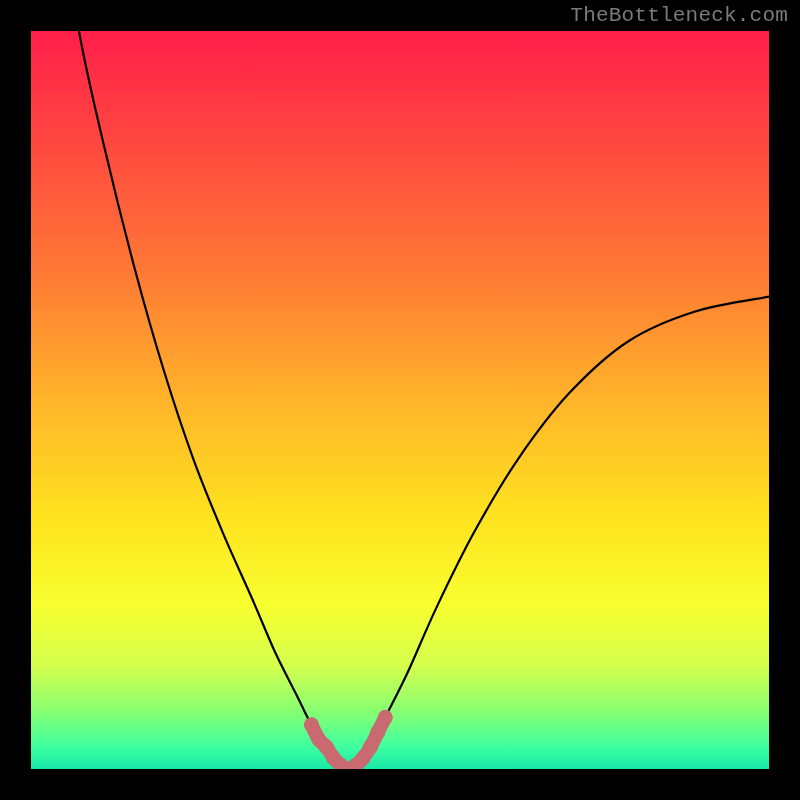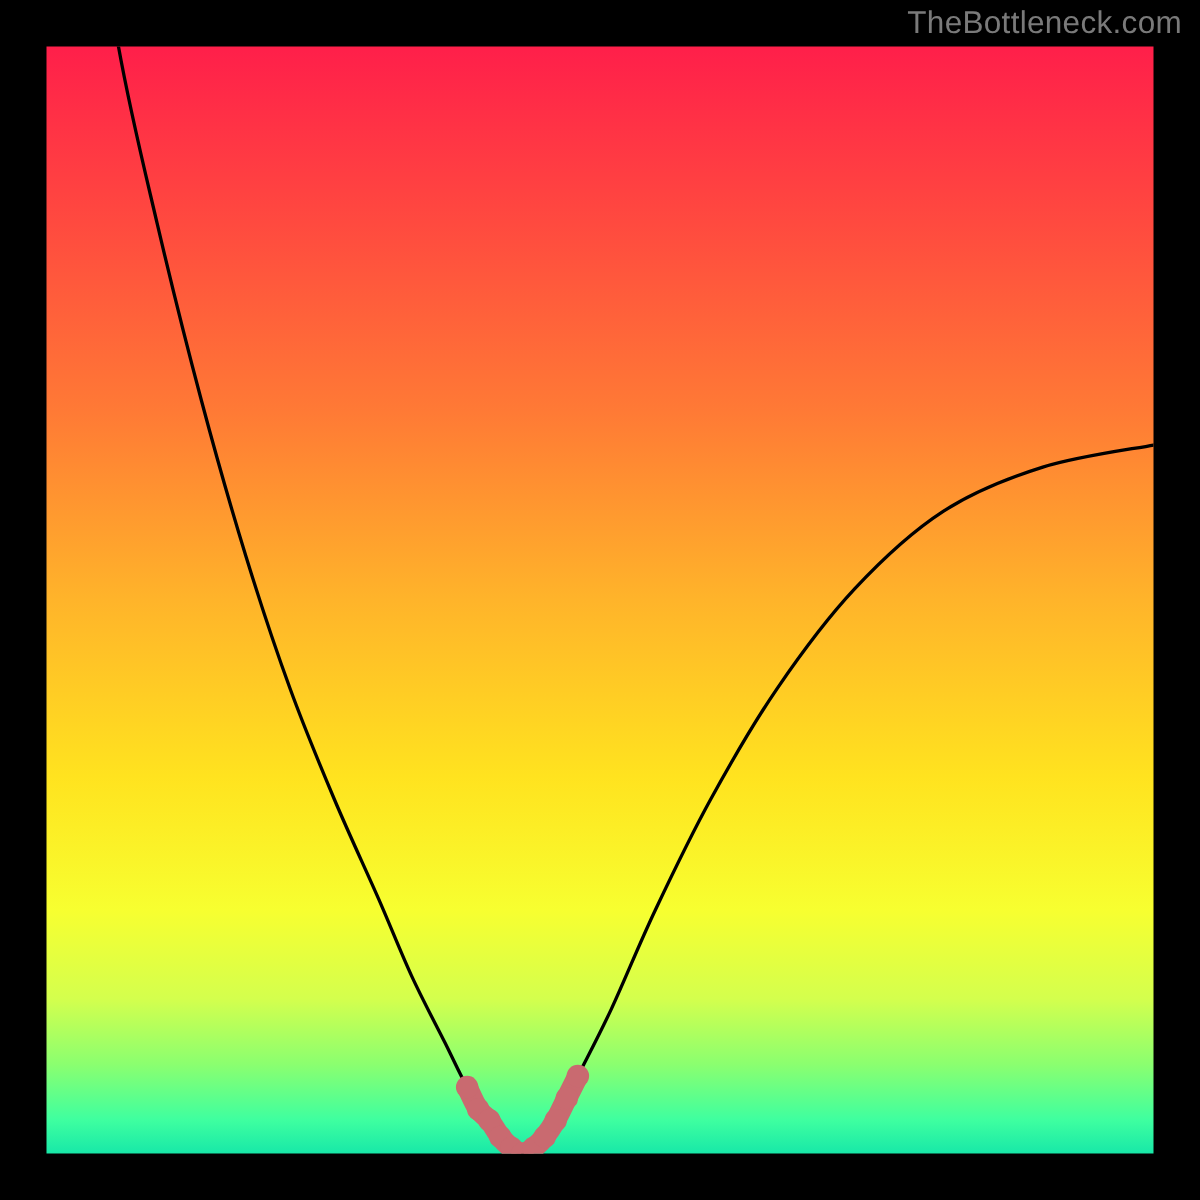--- a/index.html
+++ b/index.html
@@ -11,20 +11,21 @@
     overflow: hidden;
     font-family: Arial, Helvetica, sans-serif;
   }
   .frame {
     position: absolute;
     left: 0;
     top: 0;
     width: 800px;
     height: 800px;
     background: #000;
+    font-family: Liberation Mono, monospace;
   }
   .watermark {
     position: absolute;
     top: 4px;
     right: 12px;
     color: #7a7a7a;
     font-size: 21px;
     font-weight: 400;
     letter-spacing: 0.2px;
     user-select: none;

